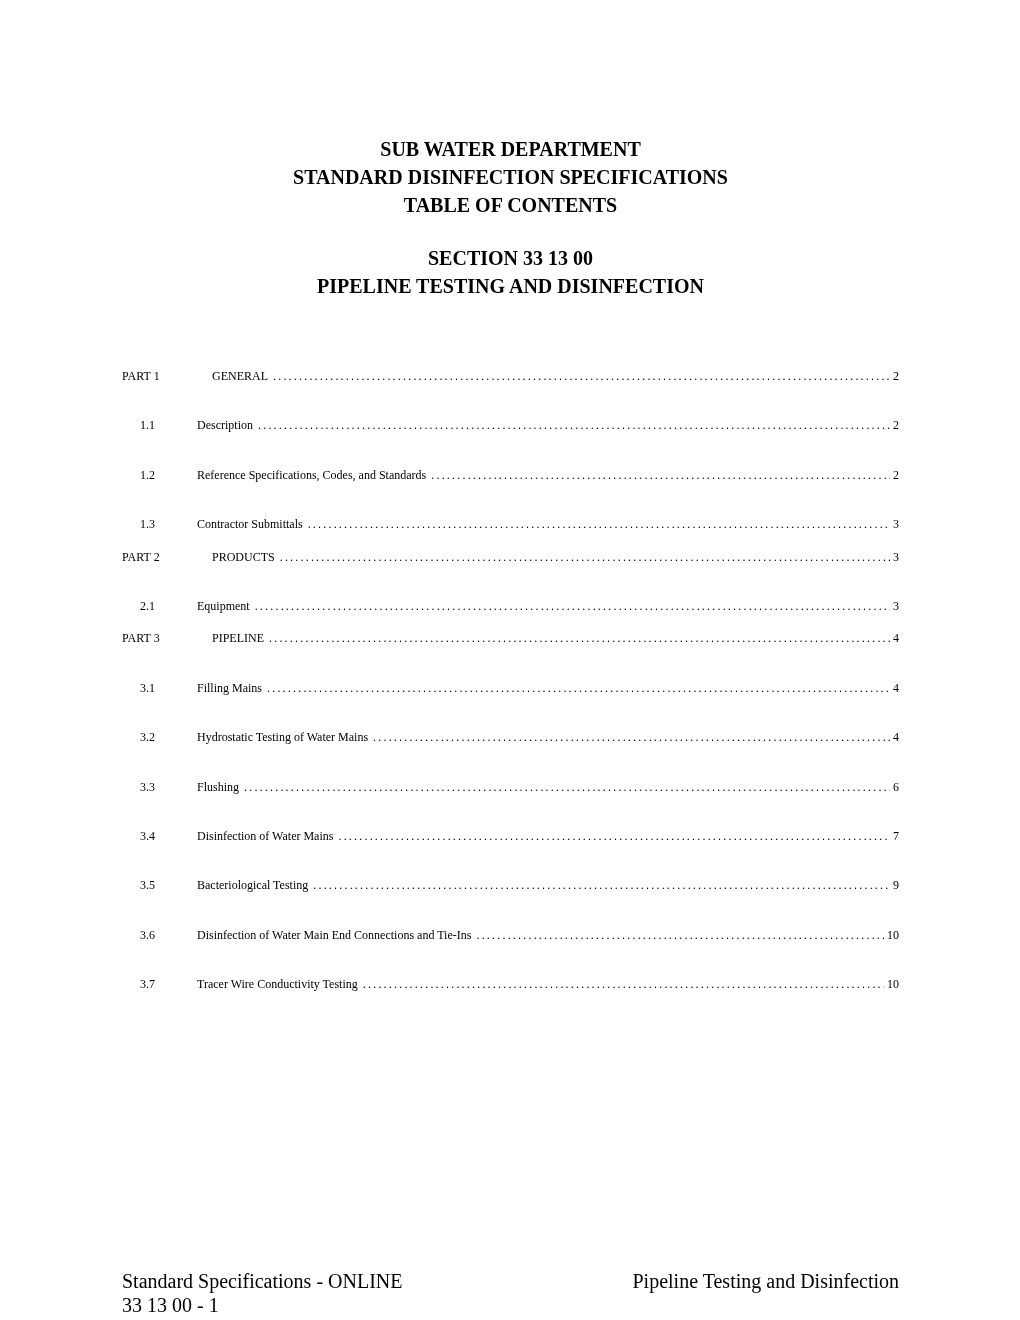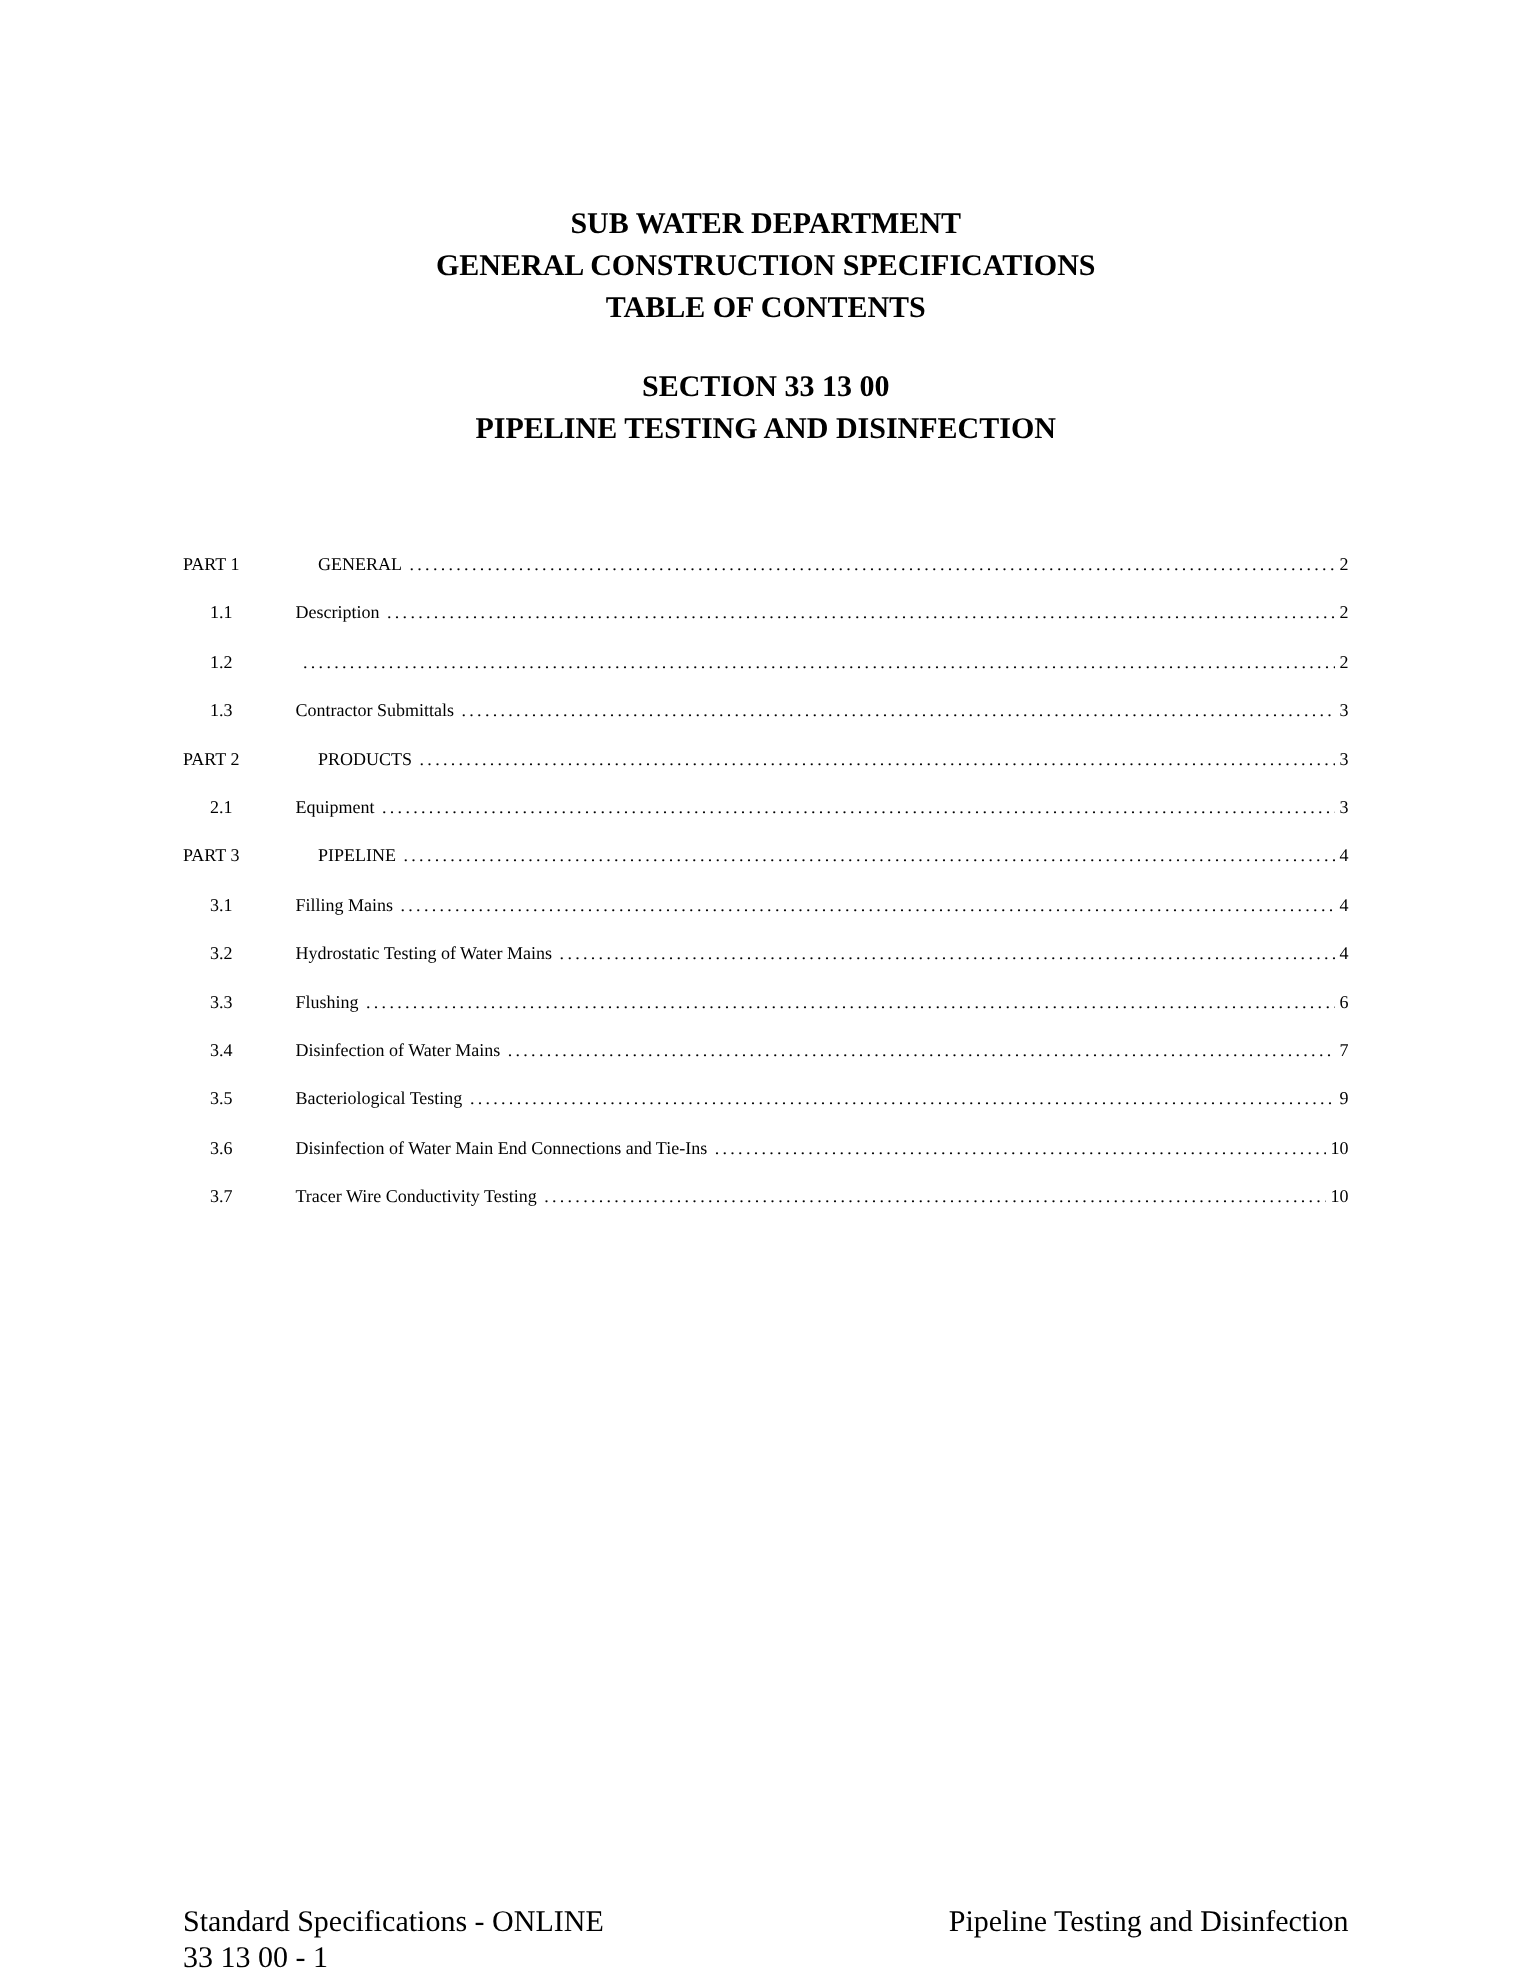--- a/index.html
+++ b/index.html
@@ -38,21 +38,21 @@
     font-size: 12px;
   }
   .toc-row {
     display: flex;
     align-items: baseline;
     line-height: 32.4px;
     white-space: nowrap;
   }
   .toc-row.part .toc-number { flex: none; width: 90px; }
   .toc-row.sub { padding-left: 18px; }
-  .toc-row.sub .toc-number { flex: none; width: 57px; }
+  .toc-row.sub .toc-number { flex: none; width: 57px; margin-top: 17px; }
   .toc-label { flex: none; }
   .toc-leader {
     flex: 1 1 auto;
     overflow: hidden;
     white-space: nowrap;
     margin: 0 3px 0 5px;
     min-width: 10px;
   }
   .toc-leader::after {
     content: "........................................................................................................................................................................................................";
@@ -76,21 +76,21 @@
   .footer-row2 { text-align: left; }
 </style>
 </head>
 <body>
 
 <div class="page">
   <div class="content">
 
     <div class="titles">
       <div>SUB WATER DEPARTMENT</div>
-      <div>GENERAL CONSTRUCTION SPECIFICATIONS</div>
+      <div>STANDARD DISINFECTION SPECIFICATIONS</div>
       <div>TABLE OF CONTENTS</div>
     </div>
 
     <div class="section-titles">
       <div>SECTION 33 13 00</div>
       <div>PIPELINE TESTING AND DISINFECTION</div>
     </div>
 
     <div class="toc" id="toc">
         <div class="toc-row part">
@@ -100,20 +100,21 @@
           <span class="toc-page">2</span>
         </div>
         <div class="toc-row sub">
           <span class="toc-number">1.1</span>
           <span class="toc-label">Description</span>
           <span class="toc-leader"></span>
           <span class="toc-page">2</span>
         </div>
         <div class="toc-row sub">
           <span class="toc-number">1.2</span>
+          <span class="toc-label">Reference Specifications, Codes, and Standards</span>
           <span class="toc-leader"></span>
           <span class="toc-page">2</span>
         </div>
         <div class="toc-row sub">
           <span class="toc-number">1.3</span>
           <span class="toc-label">Contractor Submittals</span>
           <span class="toc-leader"></span>
           <span class="toc-page">3</span>
         </div>
         <div class="toc-row part">

